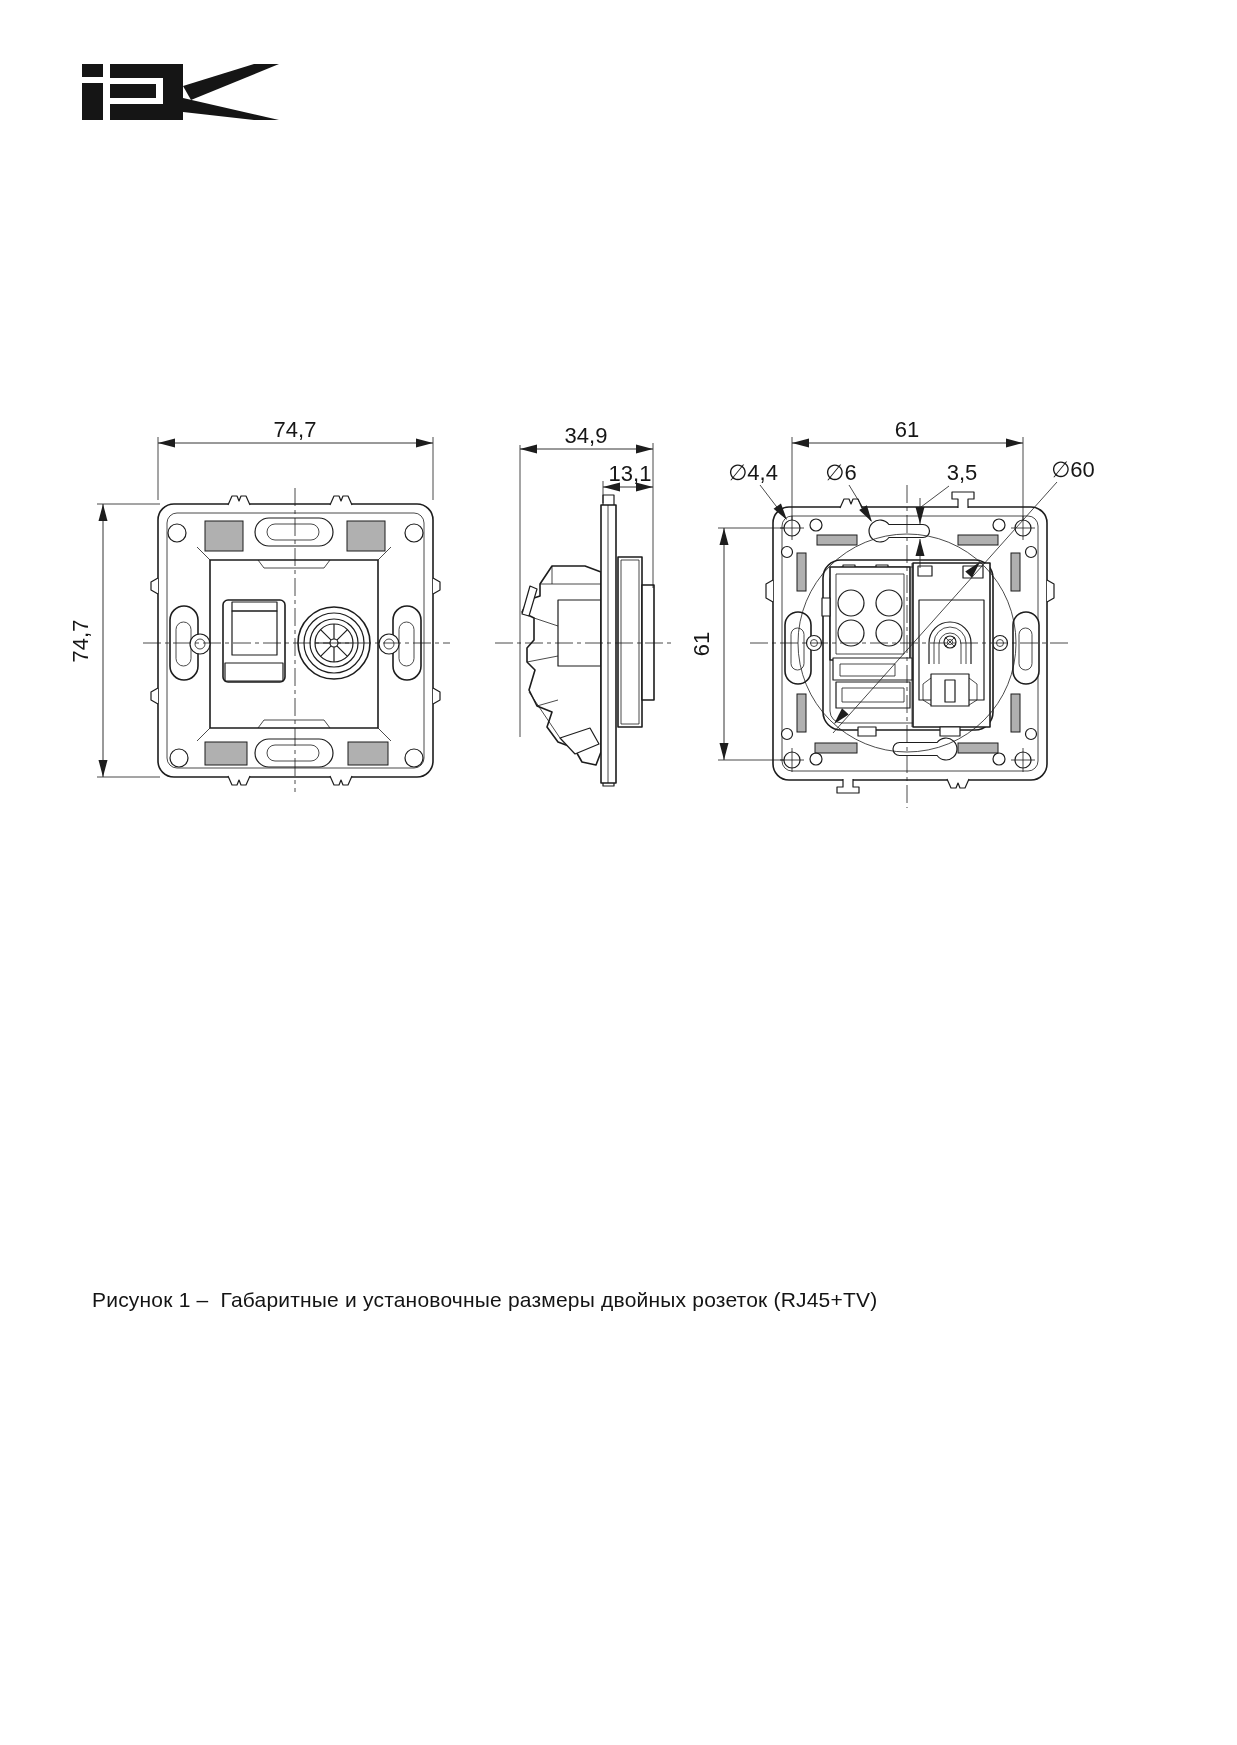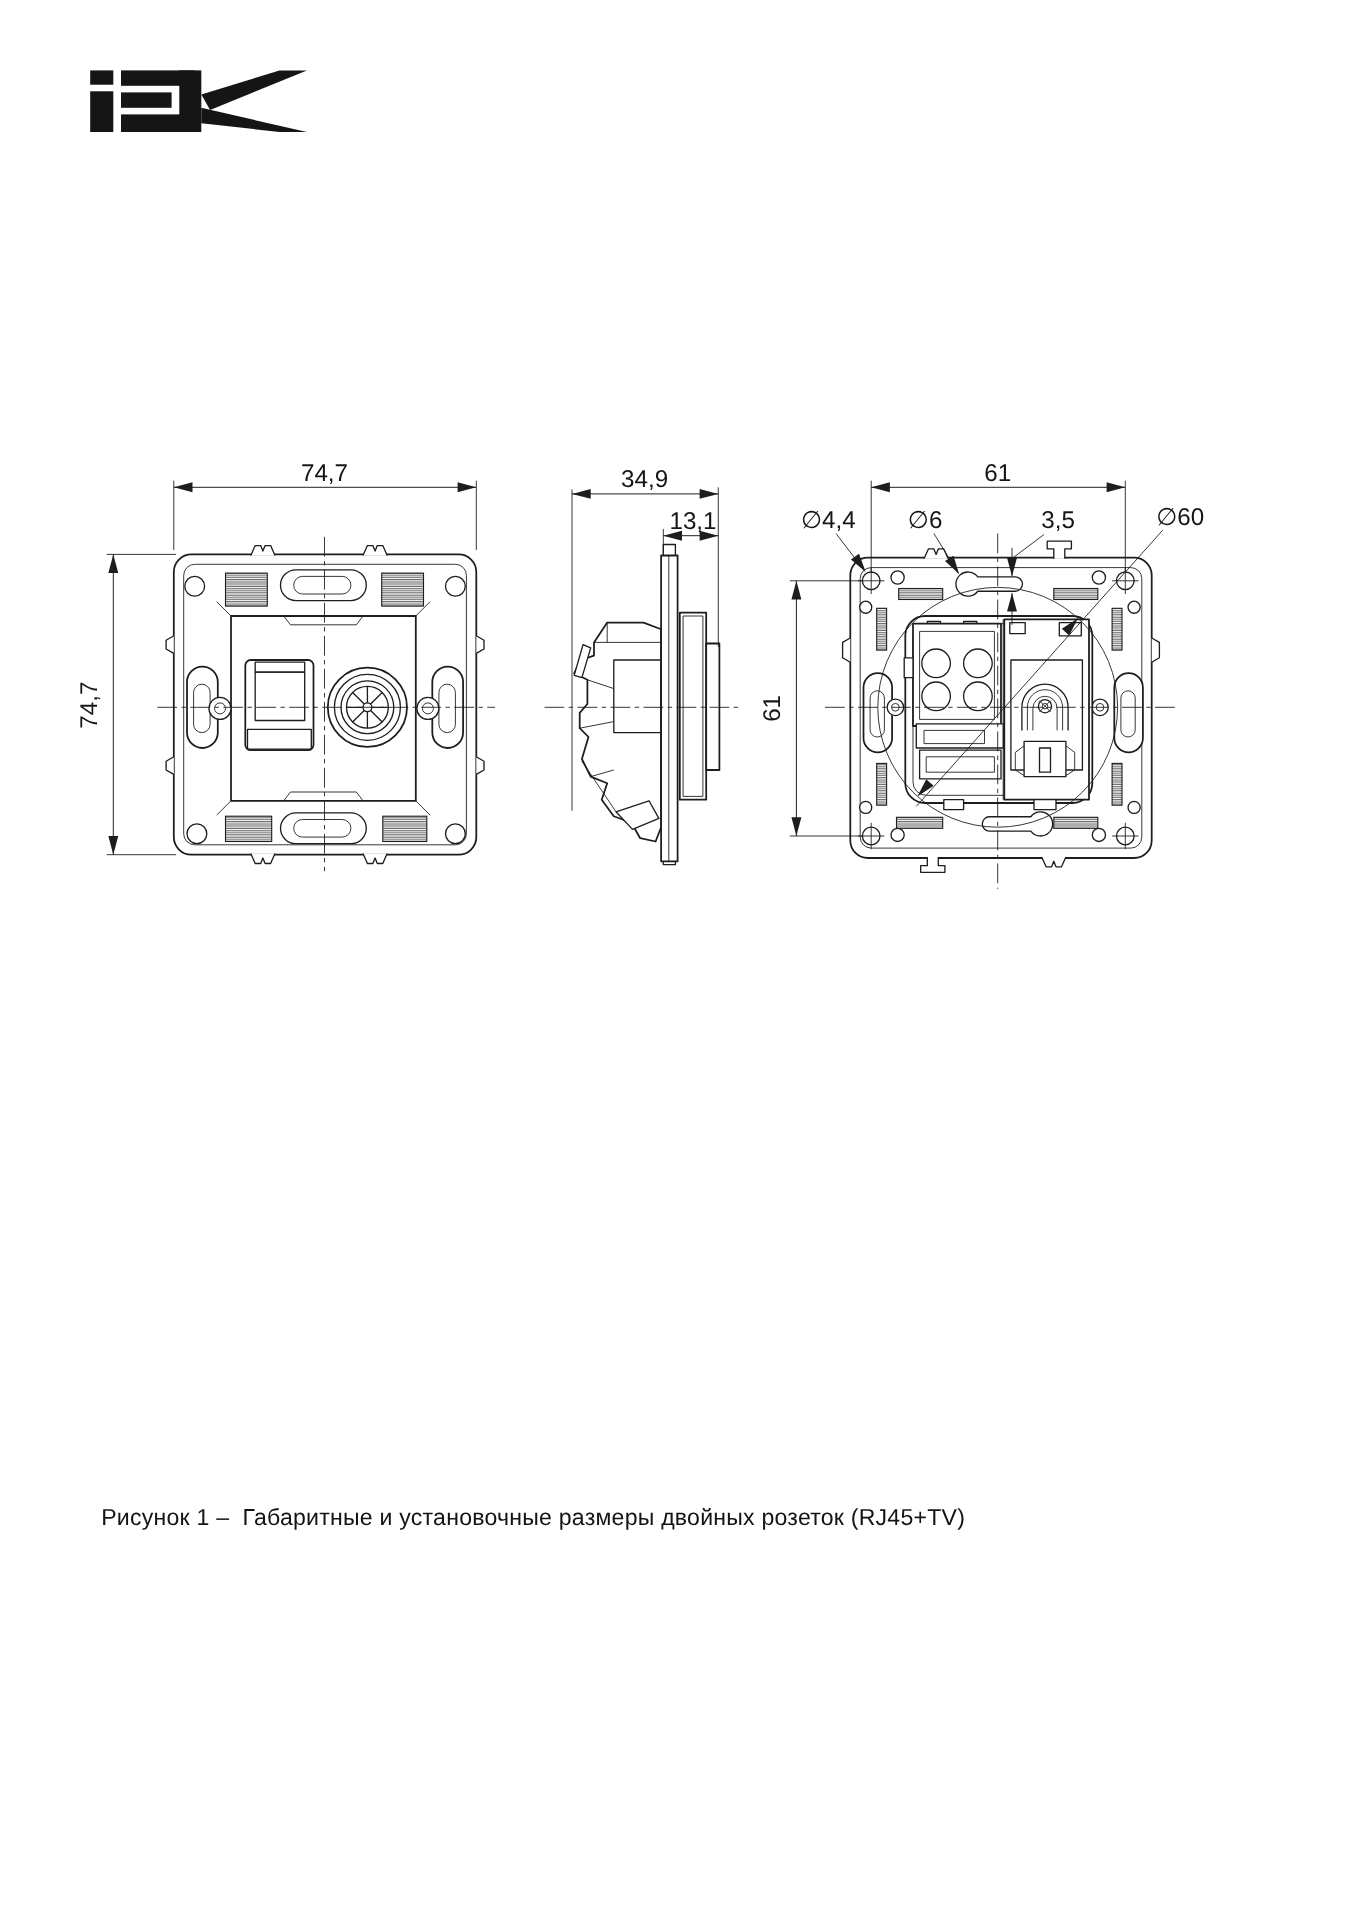--- a/index.html
+++ b/index.html
@@ -9,21 +9,21 @@
   .md  { fill:none; stroke:#1d1d1d; stroke-width:1.2; stroke-linejoin:round; }
   .tn  { fill:none; stroke:#1d1d1d; stroke-width:0.8; stroke-linejoin:round; }
   .wf  { fill:#ffffff; stroke:#1d1d1d; stroke-width:1.6; stroke-linejoin:round; }
   .wm  { fill:#ffffff; stroke:#1d1d1d; stroke-width:1.2; stroke-linejoin:round; }
   .hb  { fill:url(#hz); stroke:#1d1d1d; stroke-width:1.0; }
   .cl  { fill:none; stroke:#1d1d1d; stroke-width:0.8; stroke-dasharray:18 4 4 4; }
   .dim { fill:none; stroke:#1d1d1d; stroke-width:0.9; }
   .arr { fill:#1d1d1d; stroke:none; }
   .dtx { font:22px "Liberation Sans", sans-serif; fill:#161616; }
   .logo { fill:#151515; stroke:none; }
-  .caption { position:absolute; left:92px; top:1368px; font-size:21px; color:#141414;
+  .caption { position:absolute; left:92px; top:1288px; font-size:21px; color:#141414;
              white-space:pre; letter-spacing:0.2px; }
 </style>
 </head>
 <body>
 
 <svg class="sheet" width="1237" height="1745" viewBox="0 0 1237 1745">
   <defs>
     <pattern id="hz" width="6" height="4" patternUnits="userSpaceOnUse">
       <path d="M0,1 H6 M0,3 H6" stroke="#1d1d1d" stroke-width="0.7" fill="none"></path>
     </pattern>

